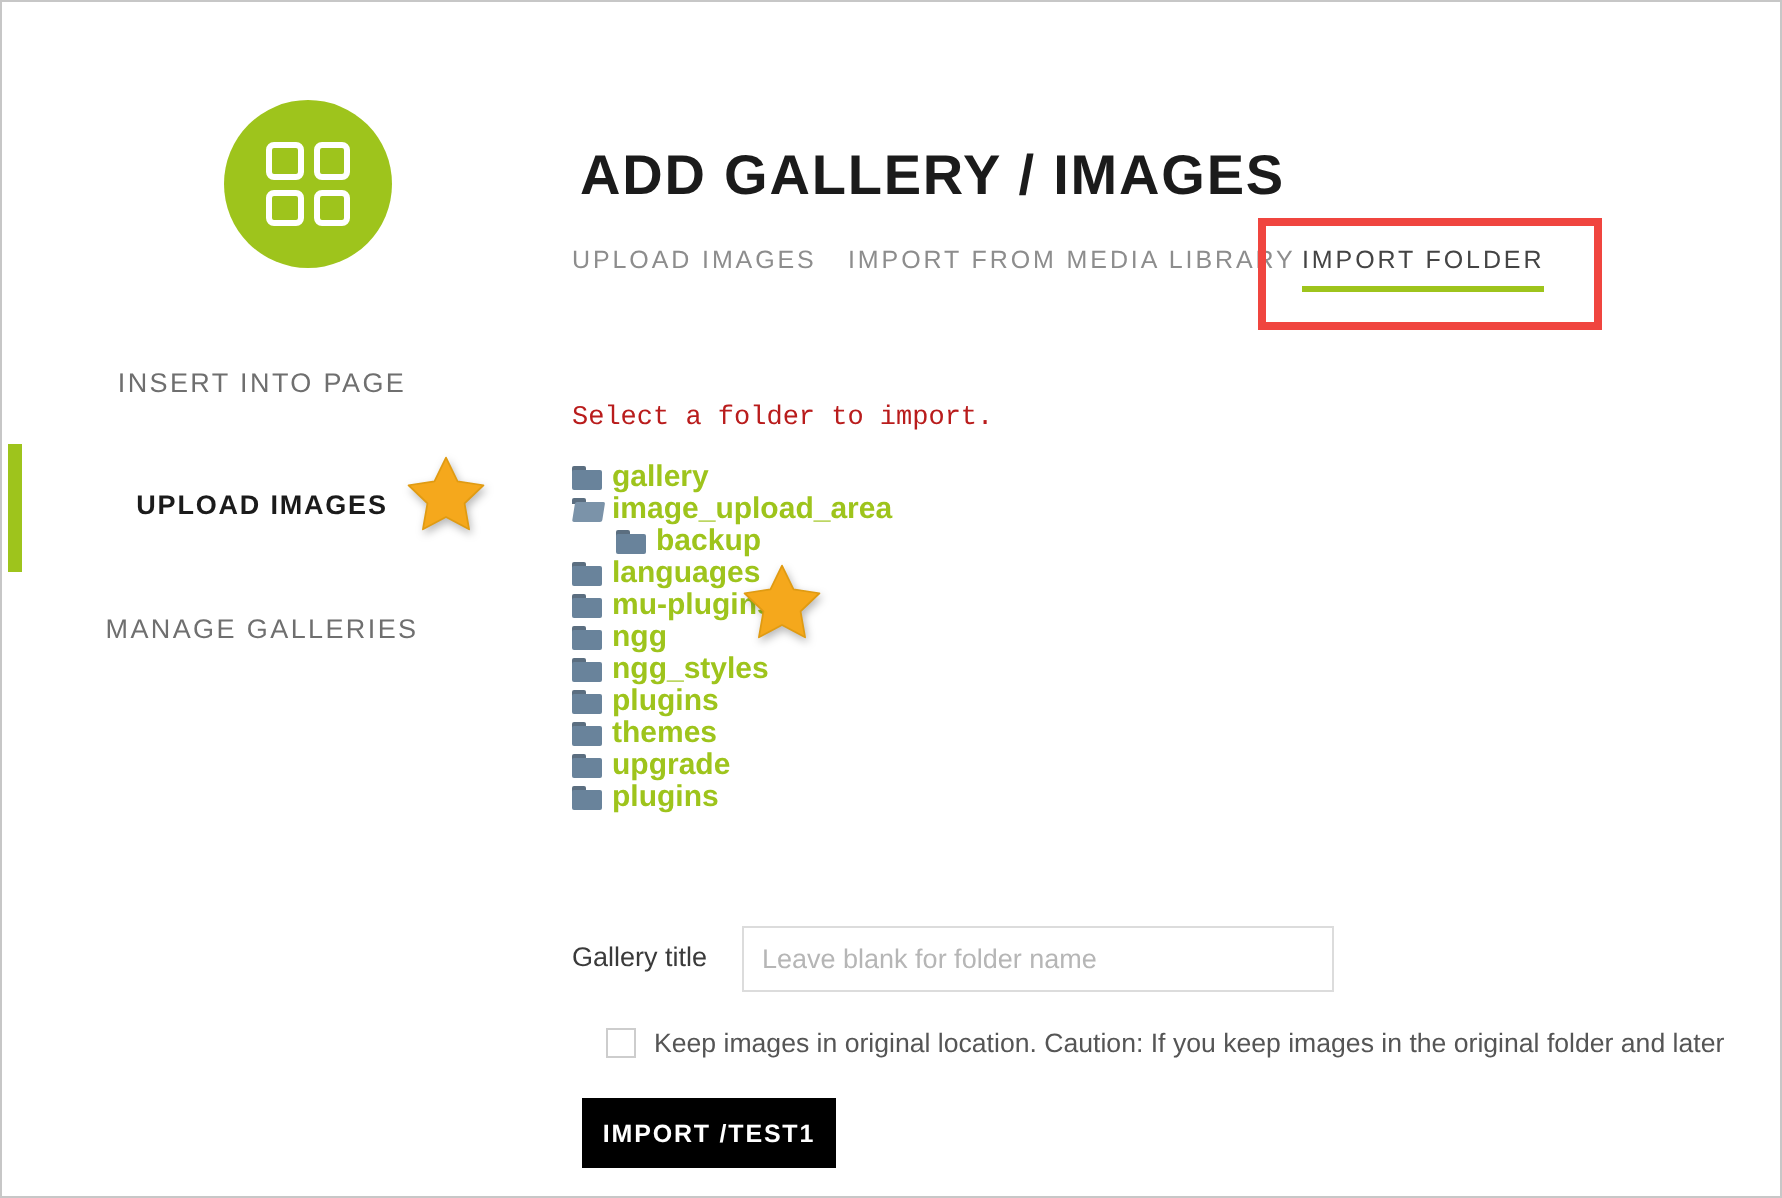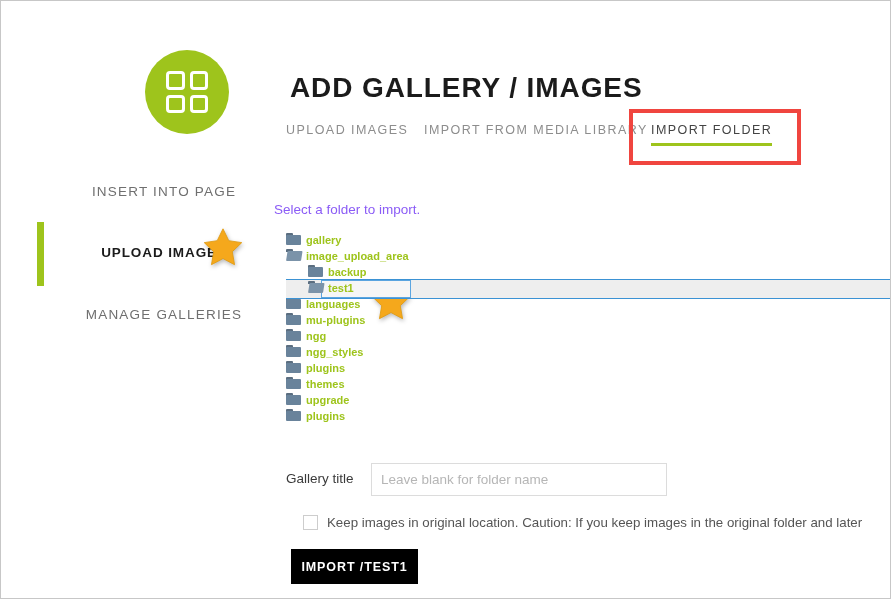--- a/index.html
+++ b/index.html
@@ -19,21 +19,20 @@
     box-sizing: border-box;
     overflow: hidden;
   }
 
   
   #sidebar {
     position: absolute;
     left: 0; top: 0;
     width: 260px;
     height: 100%;
-    margin-left: 33px;
   }
   #logo {
     position: absolute;
     left: 111px; top: 49px;
     width: 84px; height: 84px;
     border-radius: 50%;
     background: #9ec41c;
   }
   #logo .grid {
     position: absolute;
@@ -123,40 +122,41 @@
     width: 172px;
     height: 56px;
     border: 4px solid #f0453f;
     box-sizing: border-box;
     background: transparent;
   }
 
   
   #instruction {
     position: absolute;
-    left: 13px; top: 201px;
+    left: 25px; top: 201px;
     font-size: 13.5px;
-    color: #8b5cf6;
+    color: #b91c1c;
+    font-family: Liberation Mono, monospace;
   }
 
   
   #tree {
     position: absolute;
     left: 25px;
     top: 230px;
     right: 0;
   }
   .tree-row {
     position: relative;
     height: 16px;
     line-height: 16px;
     white-space: nowrap;
   }
   .tree-row .fname {
-    font-size: 11px;
+    font-size: 15px;
     color: #9ec41c;
     font-weight: bold;
     vertical-align: middle;
   }
   .folder-icon {
     display: inline-block;
     position: relative;
     width: 15px;
     height: 12px;
     vertical-align: middle;
@@ -354,30 +354,20 @@
       </div>
 
       <div class="tree-row indent-1">
         <span class="content">
           <span class="folder-icon">
             <span class="tab-top"></span><span class="body"></span>
           </span><span class="fname">backup</span>
         </span>
       </div>
 
-      <div class="tree-row indent-1 selected">
-        <div id="sel-row">
-          <span class="inner-box"></span>
-        </div>
-        <span class="content">
-          <span class="folder-icon open">
-            <span class="tab-top"></span><span class="body"></span>
-          </span><span class="fname">test1</span>
-        </span>
-      </div>
 
       <div class="tree-row">
         <span class="content">
           <span class="folder-icon">
             <span class="tab-top"></span><span class="body"></span>
           </span><span class="fname">languages</span>
         </span>
       </div>
 
       <div class="tree-row">

